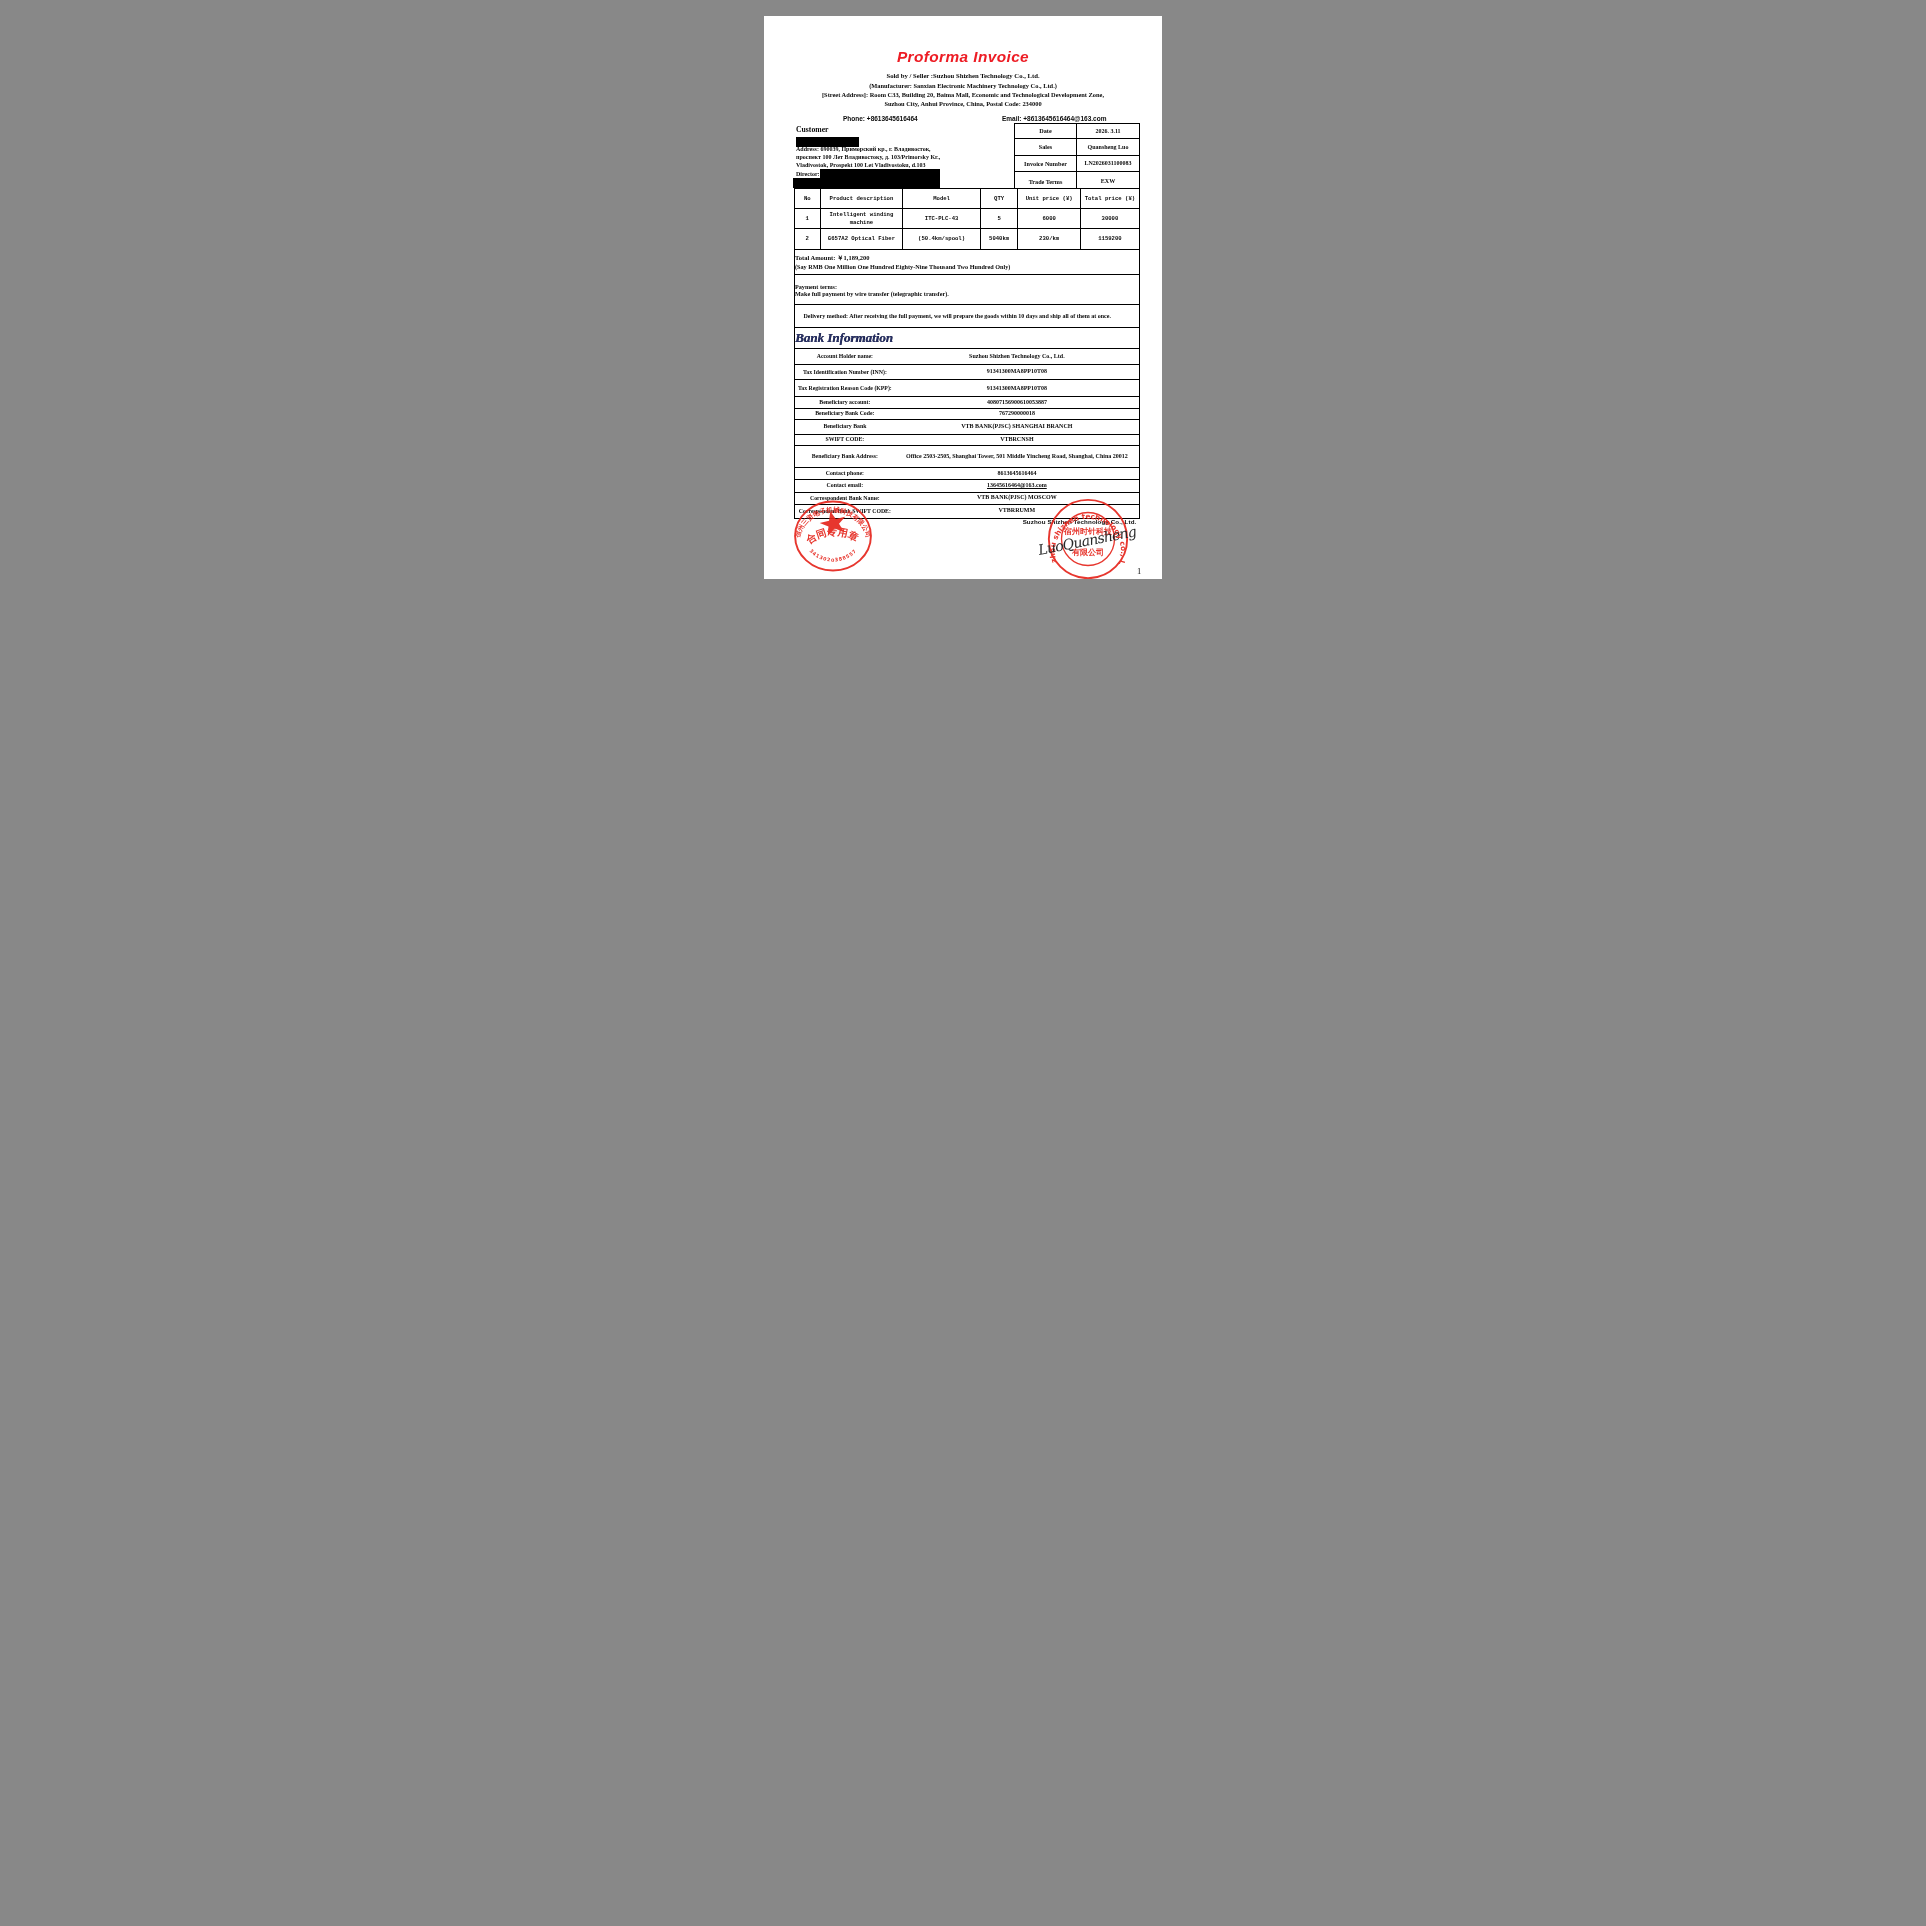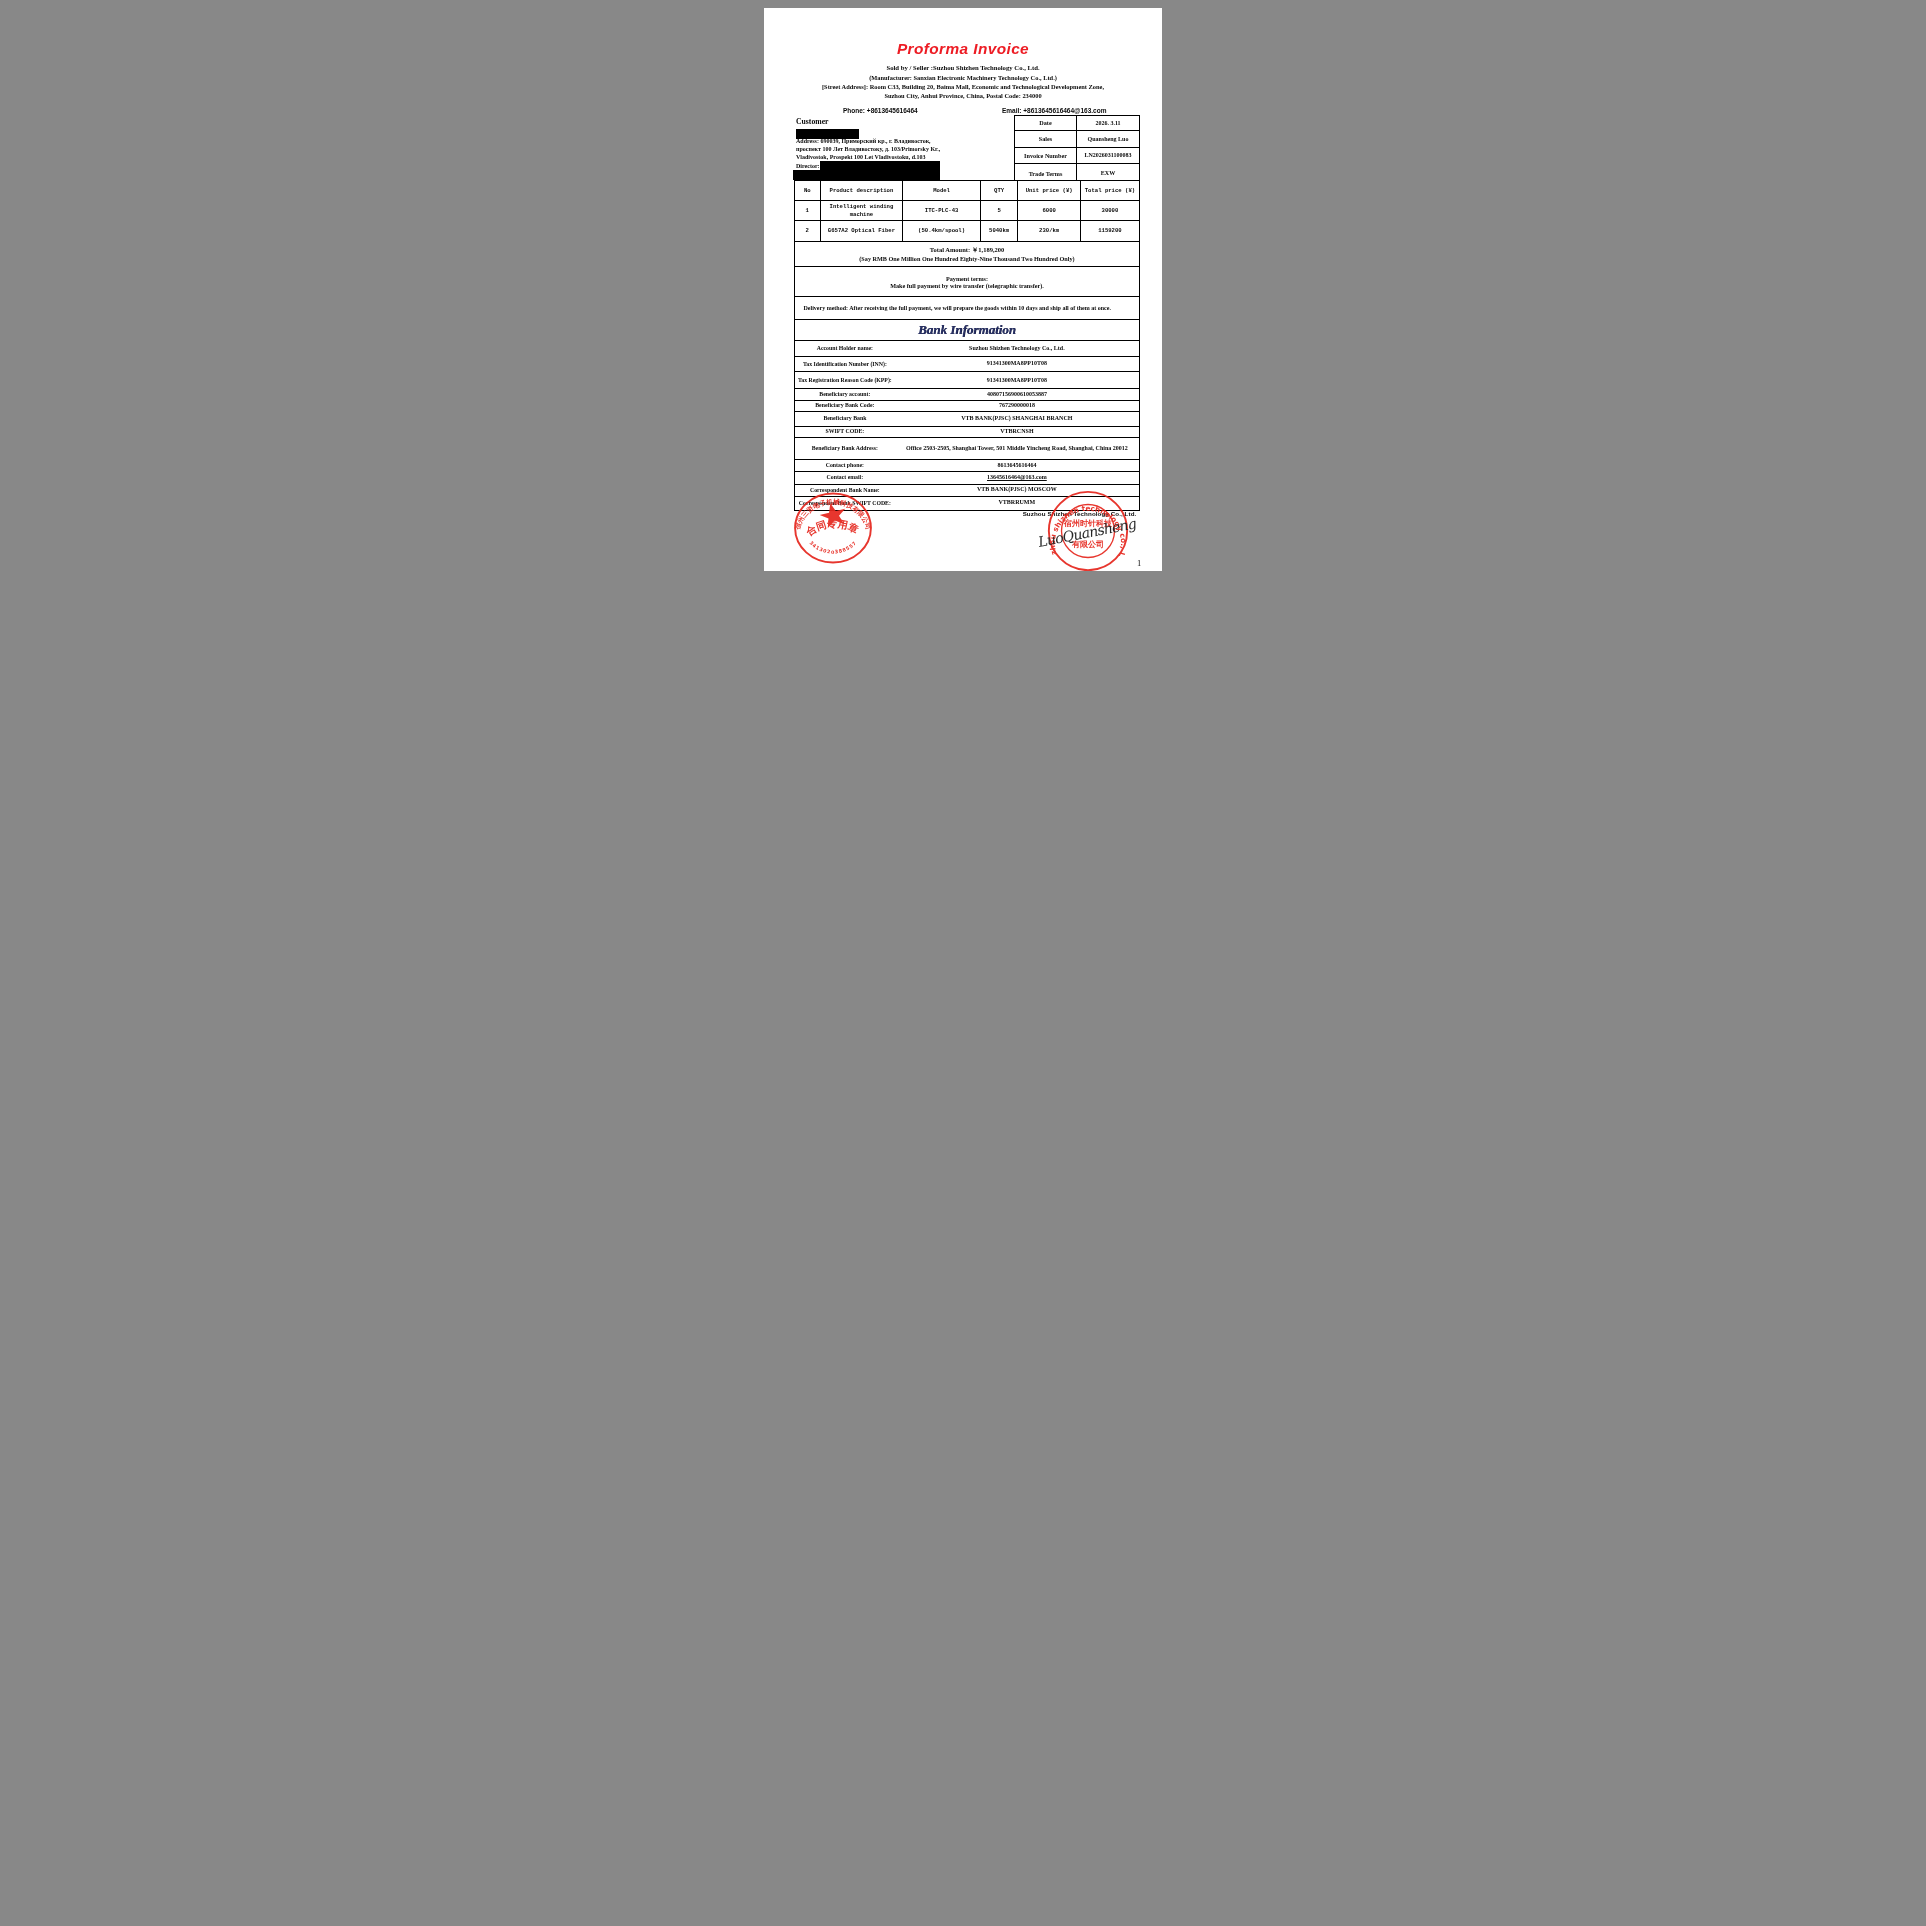--- a/index.html
+++ b/index.html
@@ -1,18 +1,18 @@
 <!DOCTYPE html>
 <html style="font-size:6.2px"><head>
 <meta charset="utf-8">
 <style>
   html,body{margin:0;padding:0;background:#888;}
   .page{
     position:relative;width:398px;height:563px;background:#fff;
-    margin:8px auto;overflow:hidden;
+    margin:16px auto;overflow:hidden;
     font-family:"Liberation Serif","DejaVu Serif",serif;color:#0a0a0a;
   }
   .abs{position:absolute;}
   .ctr{width:100%;text-align:center;}
   
   .title{top:32px;left:0;font-family:"Liberation Sans","DejaVu Sans",sans-serif;
          font-weight:900;font-style:italic;font-size:15.4px;color:#ed1c24;letter-spacing:0.4px;}
   .hline{font-weight:bold;}
   .seller{top:56px;font-size:6.7px;}
   .manu{top:66px;font-size:6.4px;}
@@ -33,21 +33,21 @@
                  font-weight:bold;font-size:6.2px;text-align:center;}
   .info-row .val{flex:1;display:flex;align-items:center;justify-content:center;font-weight:bold;font-size:6px;text-align:center;}
   
   .main-table{left:30px;top:172px;width:346px;border:1.2px solid #000;box-sizing:border-box;background:#fff;}
   .prow{display:flex;box-sizing:border-box;}
   .prow.hline2{border-top:1.2px solid #000;}
   .pcell{box-sizing:border-box;border-left:0.8px solid #000;display:flex;align-items:center;justify-content:center;
          text-align:center;font-family:"Liberation Mono","DejaVu Sans Mono",monospace;font-size:5.6px;font-weight:600;line-height:7.3px;padding:0.8px;}
   .pcell:first-child{border-left:none;}
   .c0{width:7.13%;} .c1{width:24.08%;} .c2{width:22.52%;} .c3{width:10.93%;} .c4{width:18.17%;} .c5{width:17.17%;}
-  .sect{box-sizing:border-box;border-top:1.5px solid #000;display:flex;flex-direction:column;align-items:center;justify-content:center;}
+  .sect{box-sizing:border-box;border-top:1.5px solid #000;display:flex;flex-direction:column;align-items:flex-start;justify-content:center;}
   .sect .l1{font-weight:bold;font-size:6.5px;}
   .sect .l2{font-weight:bold;font-size:6.2px;}
   .delivery{align-items:flex-start;}
   .delivery .l2{padding-left:8.5px;font-size:6px;}
   .bank-title{font-style:italic;font-weight:bold;font-size:13px;color:#283064;text-shadow:0.4px 0.4px 0 #0e1435;}
   .bank-row{display:flex;box-sizing:border-box;border-top:1.5px solid #000;}
   .bank-row .blbl{width:29%;display:flex;align-items:center;justify-content:center;text-align:center;
                   font-weight:bold;font-size:5.8px;padding:0 1.5px;box-sizing:border-box;line-height:7px;}
   .bank-row .bval{flex:1;display:flex;align-items:center;justify-content:center;text-align:center;
                   font-weight:bold;font-size:6px;padding:0 5.4px;box-sizing:border-box;line-height:7.7px;}

